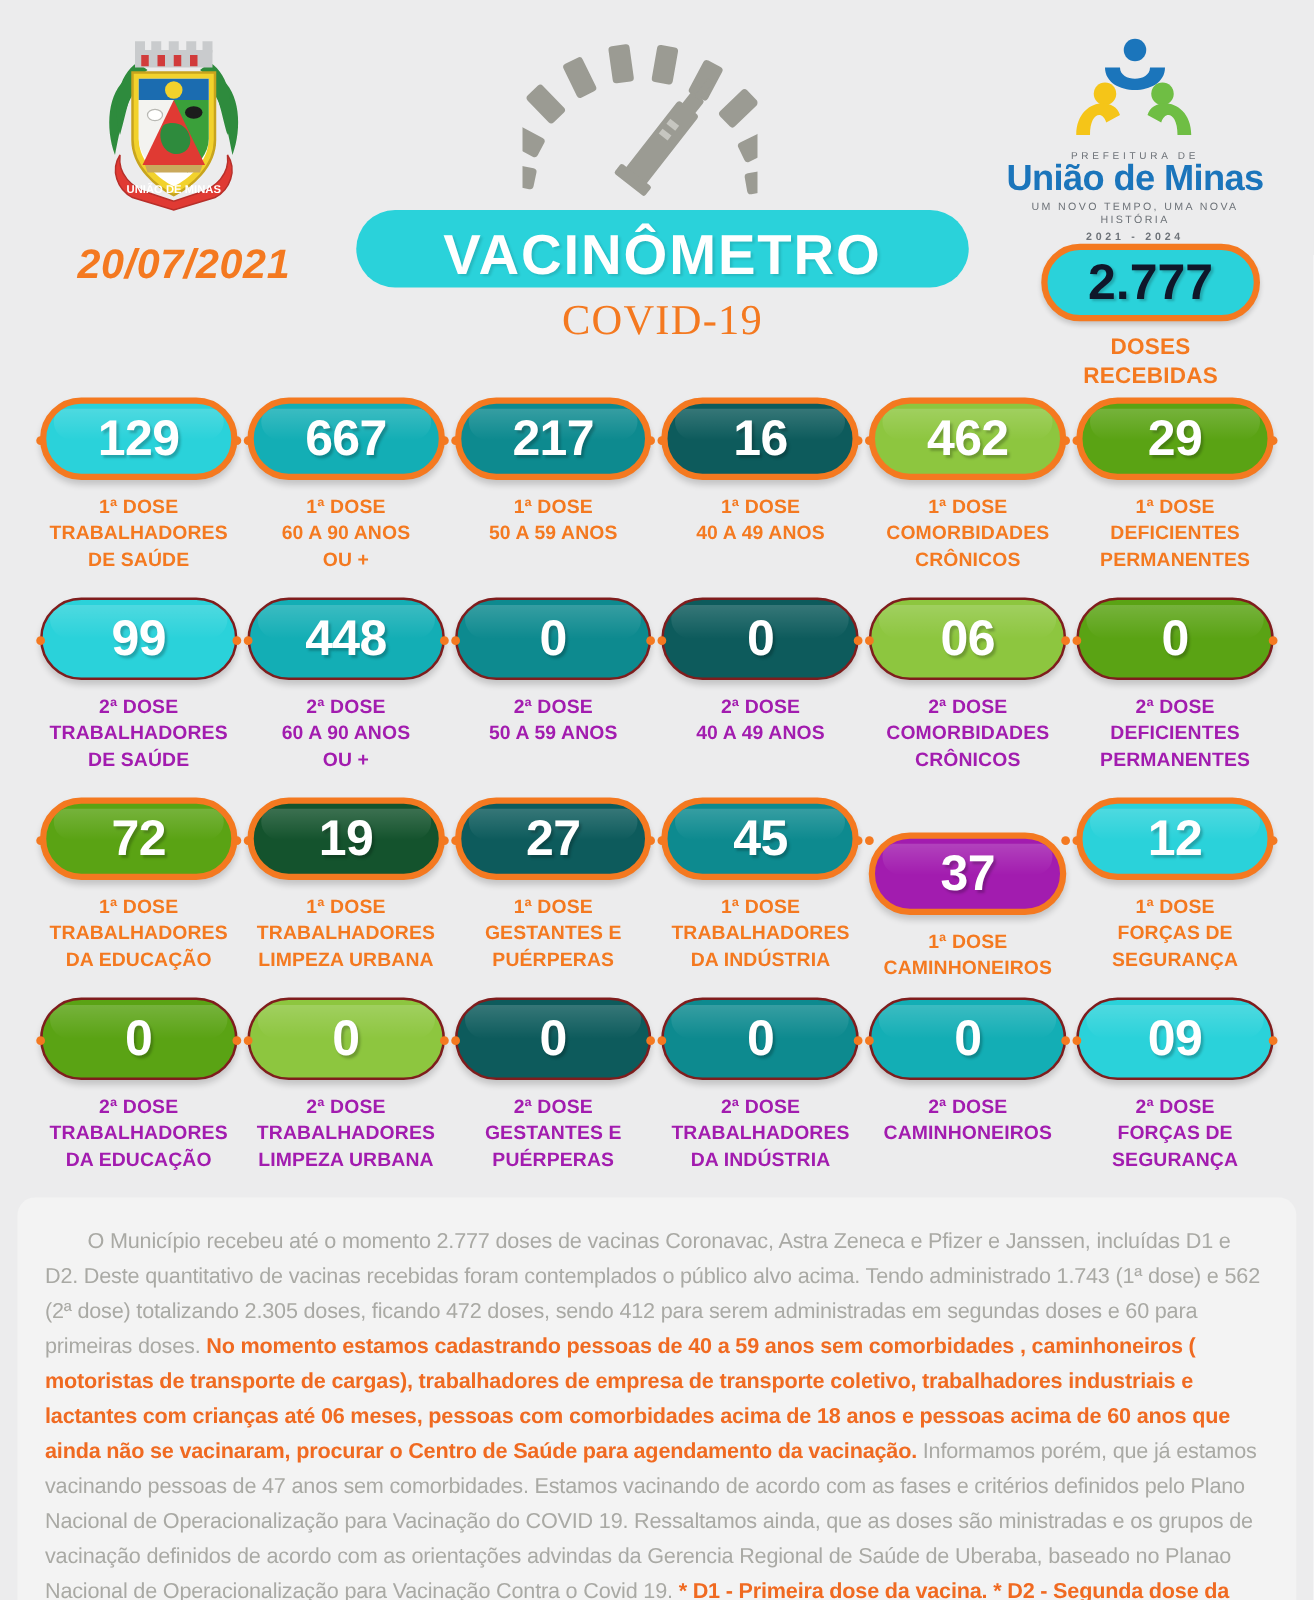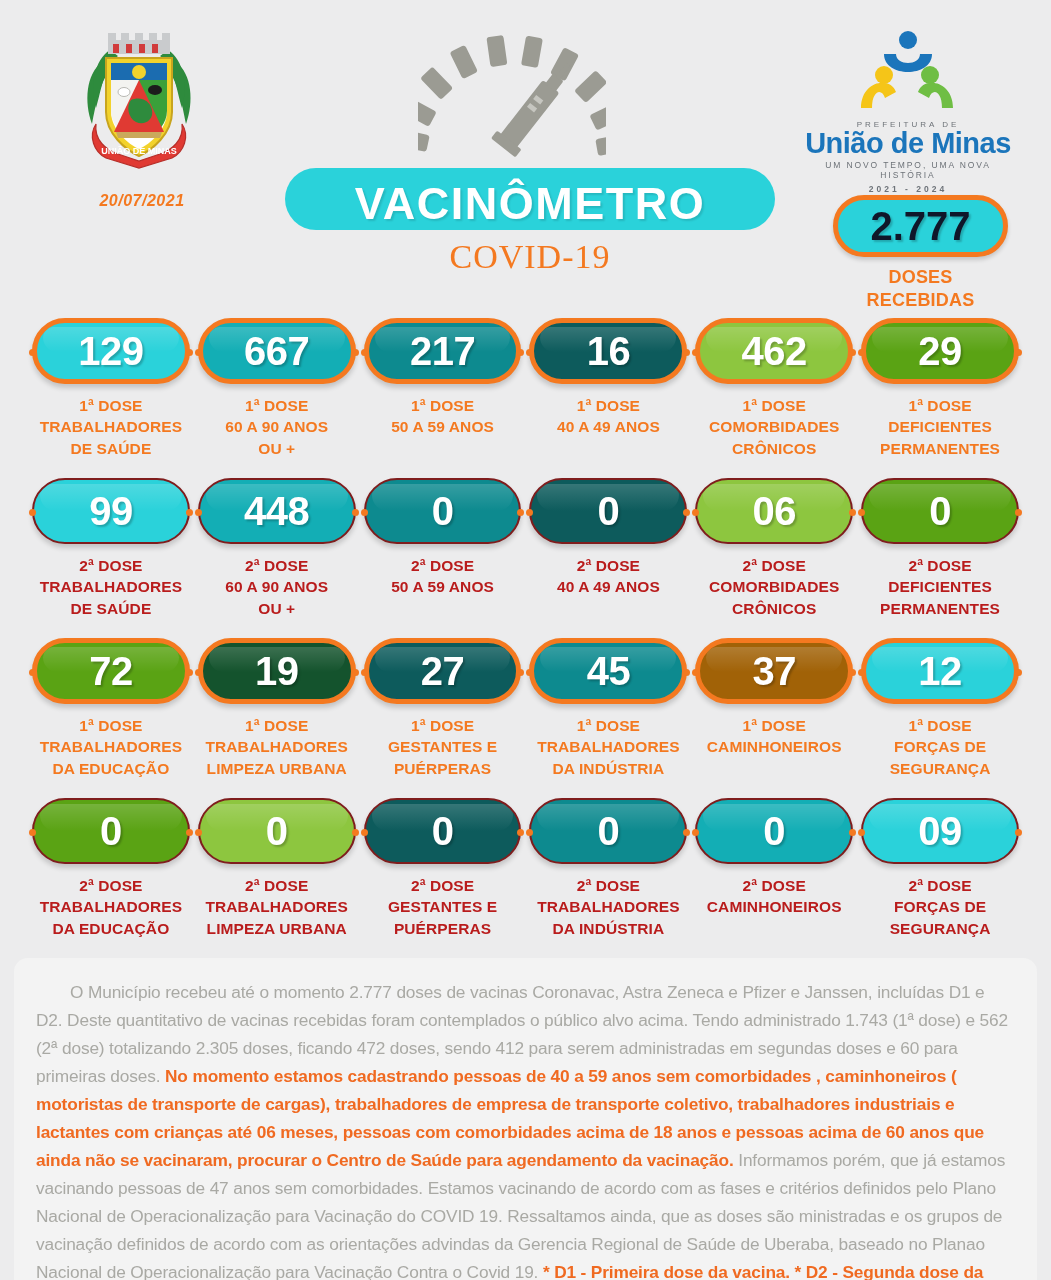--- a/index.html
+++ b/index.html
@@ -36,21 +36,21 @@
   }
   .brasao svg { display: block; width: 118px; height: 152px; }
 
   .date-label {
     position: absolute;
     left: 62px;
     top: 192px;
     width: 160px;
     text-align: center;
     color: #f47920;
-    font-size: 16px;
+    font-size: 33px;
     font-weight: bold;
     font-style: italic;
     letter-spacing: 0.5px;
   }
 
   
   .gauge {
     position: absolute;
     left: 418px;
     top: 34px;
@@ -230,21 +230,21 @@
 
   .label {
     margin-top: 11px;
     text-align: center;
     font-size: 15.5px;
     font-weight: bold;
     line-height: 1.38;
     letter-spacing: 0.1px;
   }
   .row-orange .label { color: #f47920; }
-  .row-gray   .label { color: #b91c1c; }
+  .row-gray   .label { color: #a21caf; }
 
   
   .footer {
     position: absolute;
     left: 14px;
     top: 958px;
     width: 1023px;
     min-height: 312px;
     background: #f3f3f3;
     border-radius: 14px;
@@ -581,21 +581,21 @@
           </div>
           <span class="dot left"></span>
           <span class="dot right"></span>
           <div class="label">
             <div>1ª DOSE</div>
             <div>TRABALHADORES</div>
             <div>DA INDÚSTRIA</div>
           </div>
         </div>
         <div class="cell">
-          <div class="pill" style="background: #a16207;">
+          <div class="pill" style="background: #a21caf; margin-top: 28px;">
             <span class="value">37</span>
           </div>
           <span class="dot left"></span>
           <span class="dot right"></span>
           <div class="label">
             <div>1ª DOSE</div>
             <div>CAMINHONEIROS</div>
           </div>
         </div>
         <div class="cell">

